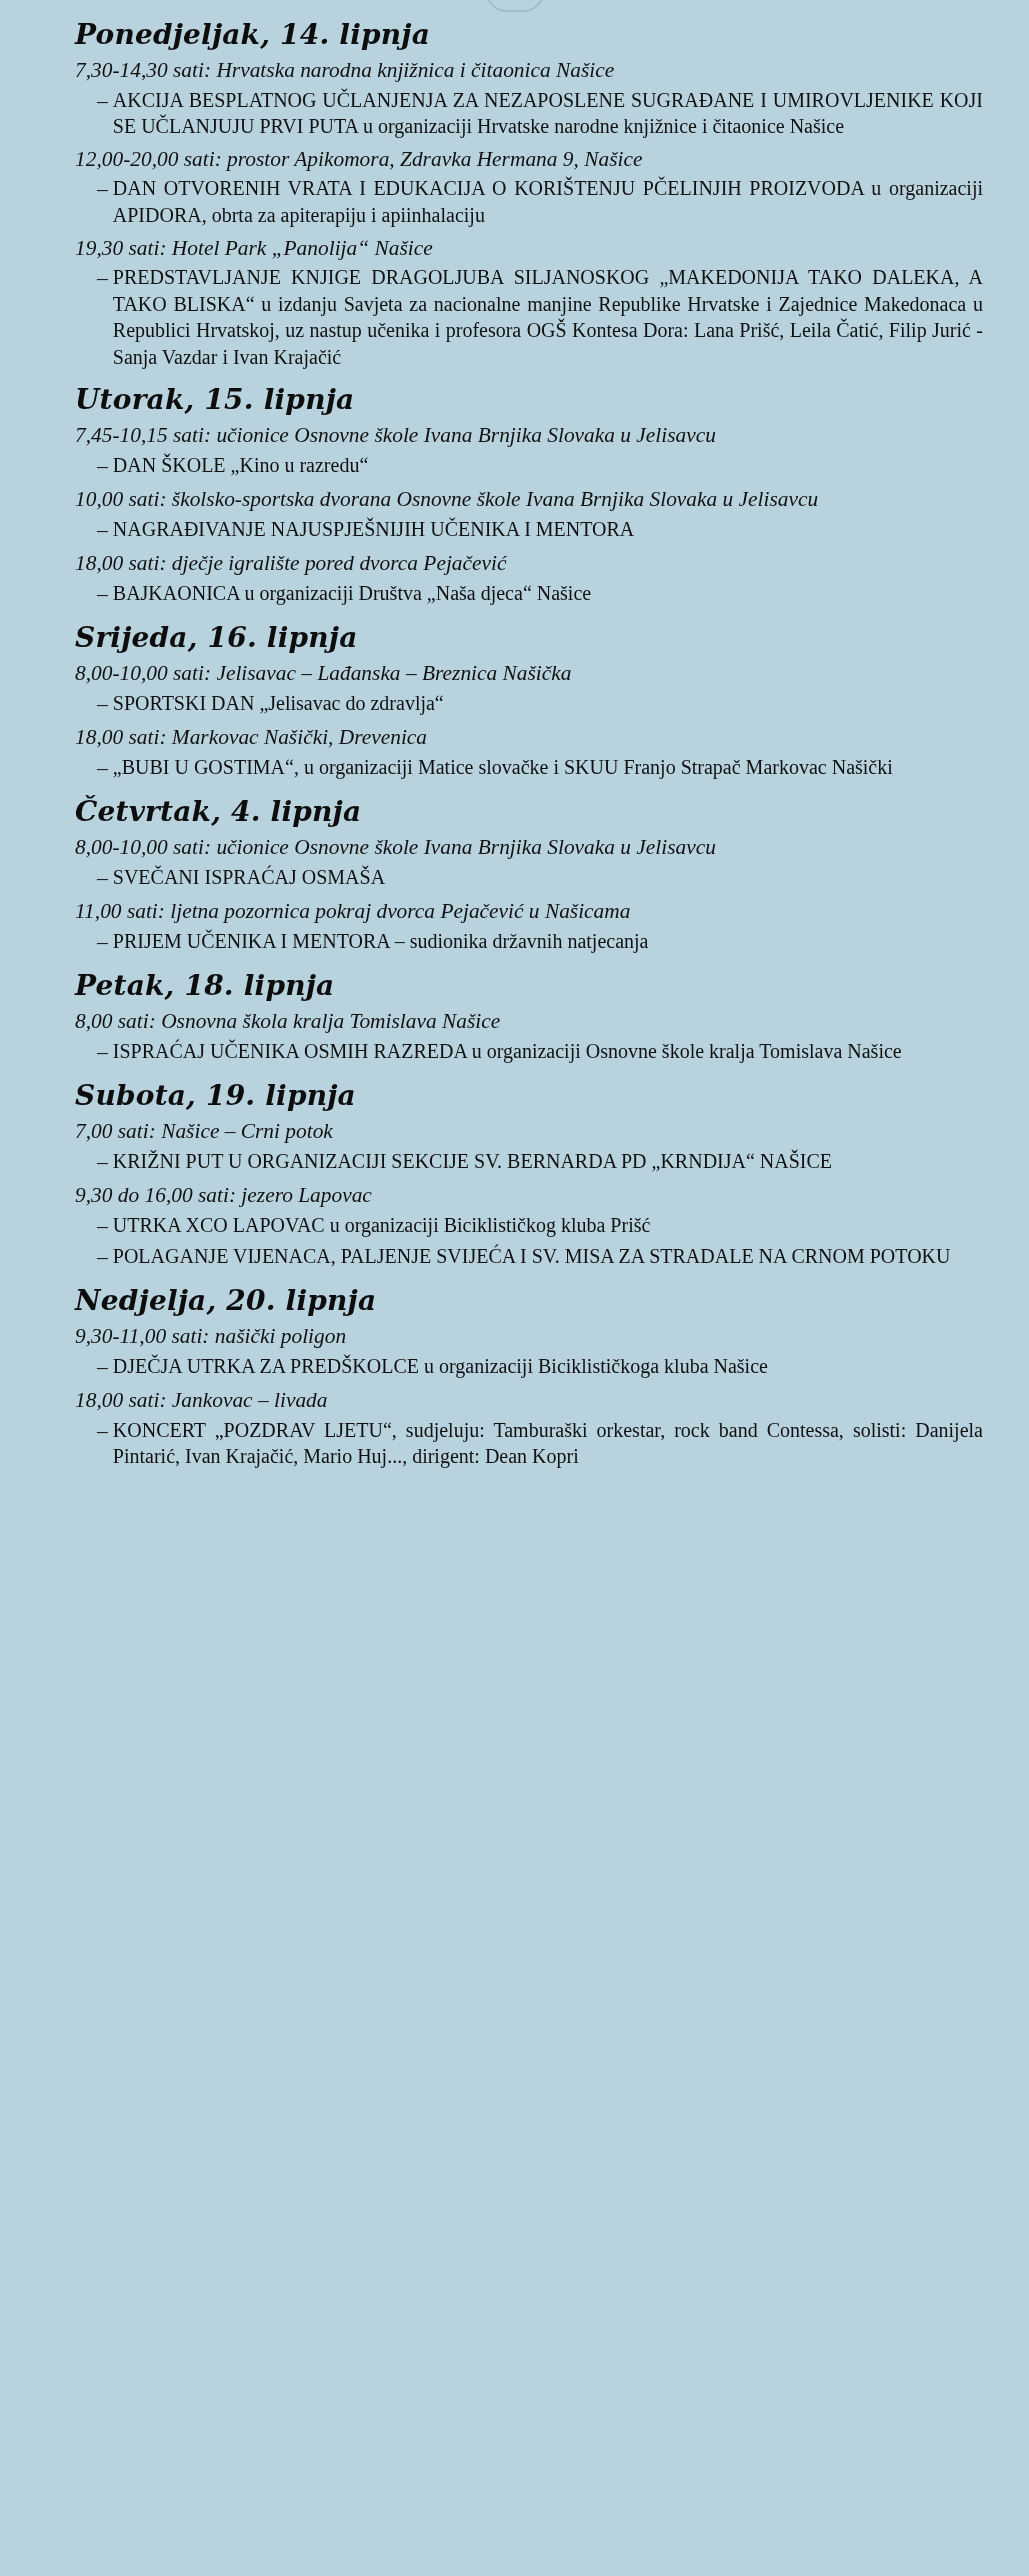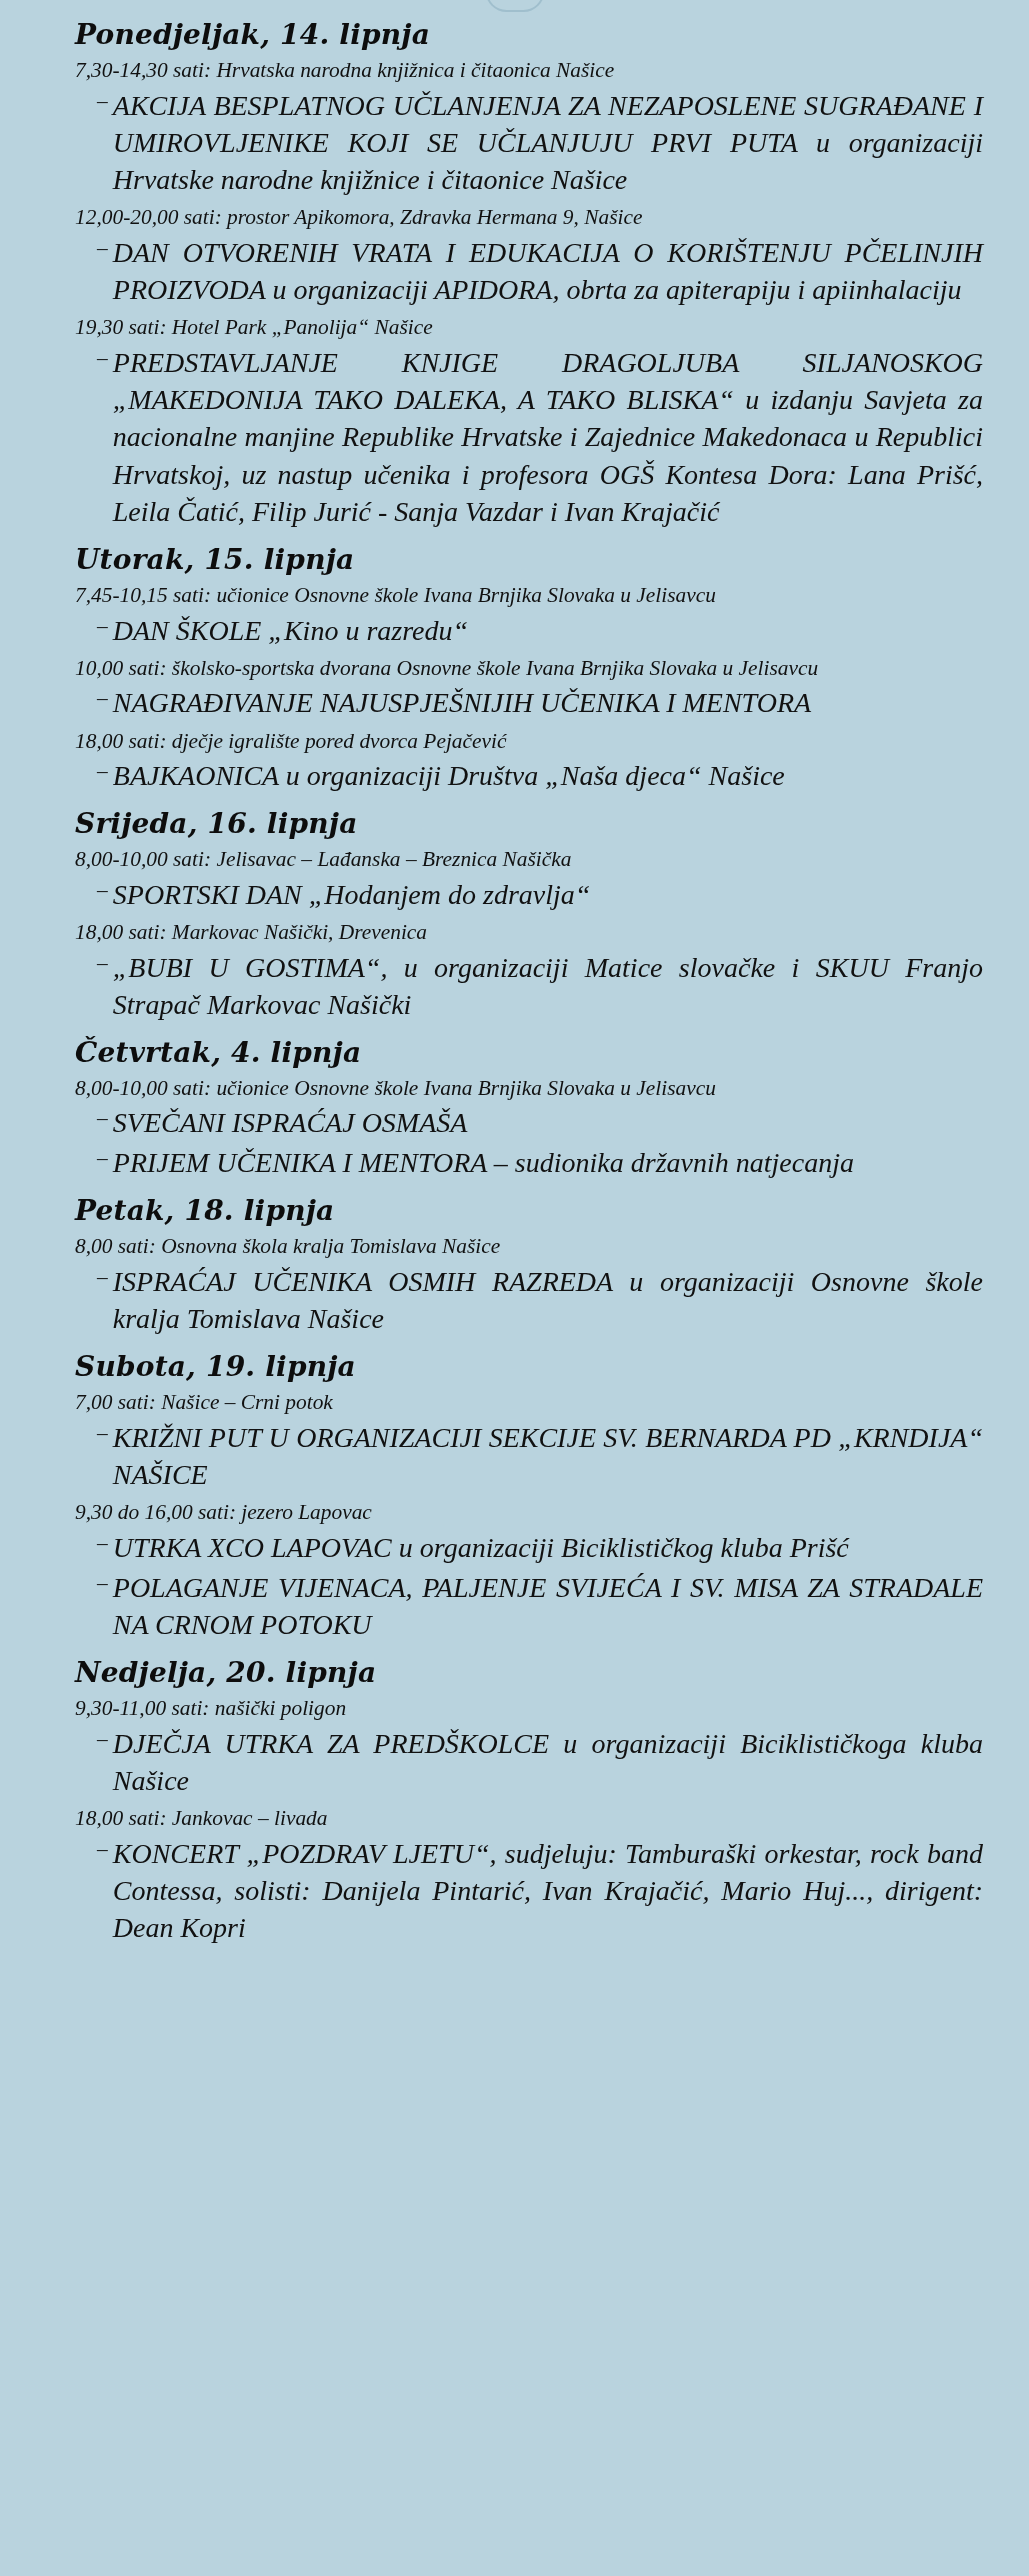--- a/index.html
+++ b/index.html
@@ -60,26 +60,25 @@
     padding-left: 22px;
   }
   .dash {
     flex: 0 0 auto;
     font-size: 21.4px;
     line-height: 1.33;
     padding-right: 5.1px;
   }
   .etext {
     flex: 1 1 auto;
-    font-size: 28px;
+    font-size: 20px;
     line-height: 1.33;
     text-align: justify;
     text-justify: inter-word;
     hyphens: none;
-    font-style: italic;
   }
 </style>
 </head>
 <body>
 
 <div class="page">
   <div class="topmark"></div>
   <div id="days-root">
       <div class="day">
         <h2 class="daytitle">Ponedjeljak, 14. lipnja</h2>
@@ -115,35 +114,36 @@
         <div class="eventrow">
           <span class="dash">–</span>
           <span class="etext">BAJKAONICA u organizaciji Društva „Naša djeca“ Našice</span>
         </div>
       </div>
       <div class="day">
         <h2 class="daytitle">Srijeda, 16. lipnja</h2>
         <div class="timeline">8,00-10,00 sati: Jelisavac – Lađanska – Breznica Našička</div>
         <div class="eventrow">
           <span class="dash">–</span>
-          <span class="etext">SPORTSKI DAN „Hodanjem do zdravlja“</span>
+          <span class="etext">SPORTSKI DAN „Jelisavac do zdravlja“</span>
         </div>
         <div class="timeline">18,00 sati: Markovac Našički, Drevenica</div>
         <div class="eventrow">
           <span class="dash">–</span>
           <span class="etext">„BUBI U GOSTIMA“, u organizaciji Matice slovačke i SKUU Franjo Strapač Markovac Našički</span>
         </div>
       </div>
       <div class="day">
         <h2 class="daytitle">Četvrtak, 4. lipnja</h2>
         <div class="timeline">8,00-10,00 sati: učionice Osnovne škole Ivana Brnjika Slovaka u Jelisavcu</div>
         <div class="eventrow">
           <span class="dash">–</span>
           <span class="etext">SVEČANI ISPRAĆAJ OSMAŠA</span>
         </div>
+        <div class="timeline">11,00 sati: ljetna pozornica pokraj dvorca Pejačević u Našicama</div>
         <div class="eventrow">
           <span class="dash">–</span>
           <span class="etext">PRIJEM UČENIKA I MENTORA – sudionika državnih natjecanja</span>
         </div>
       </div>
       <div class="day">
         <h2 class="daytitle">Petak, 18. lipnja</h2>
         <div class="timeline">8,00 sati: Osnovna škola kralja Tomislava Našice</div>
         <div class="eventrow">
           <span class="dash">–</span>

